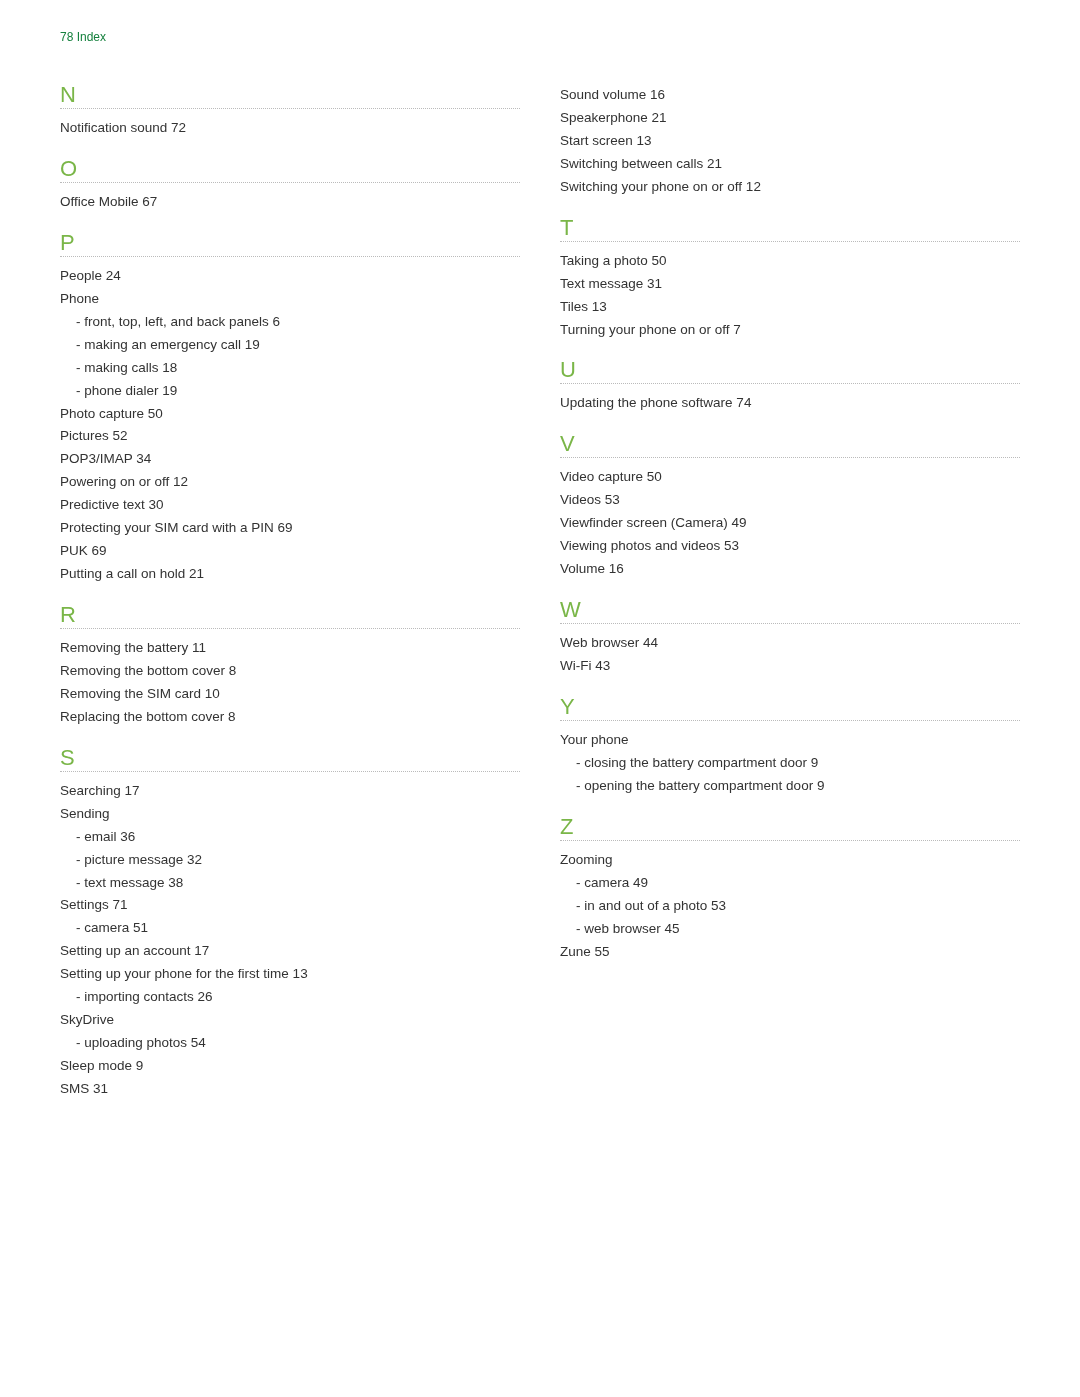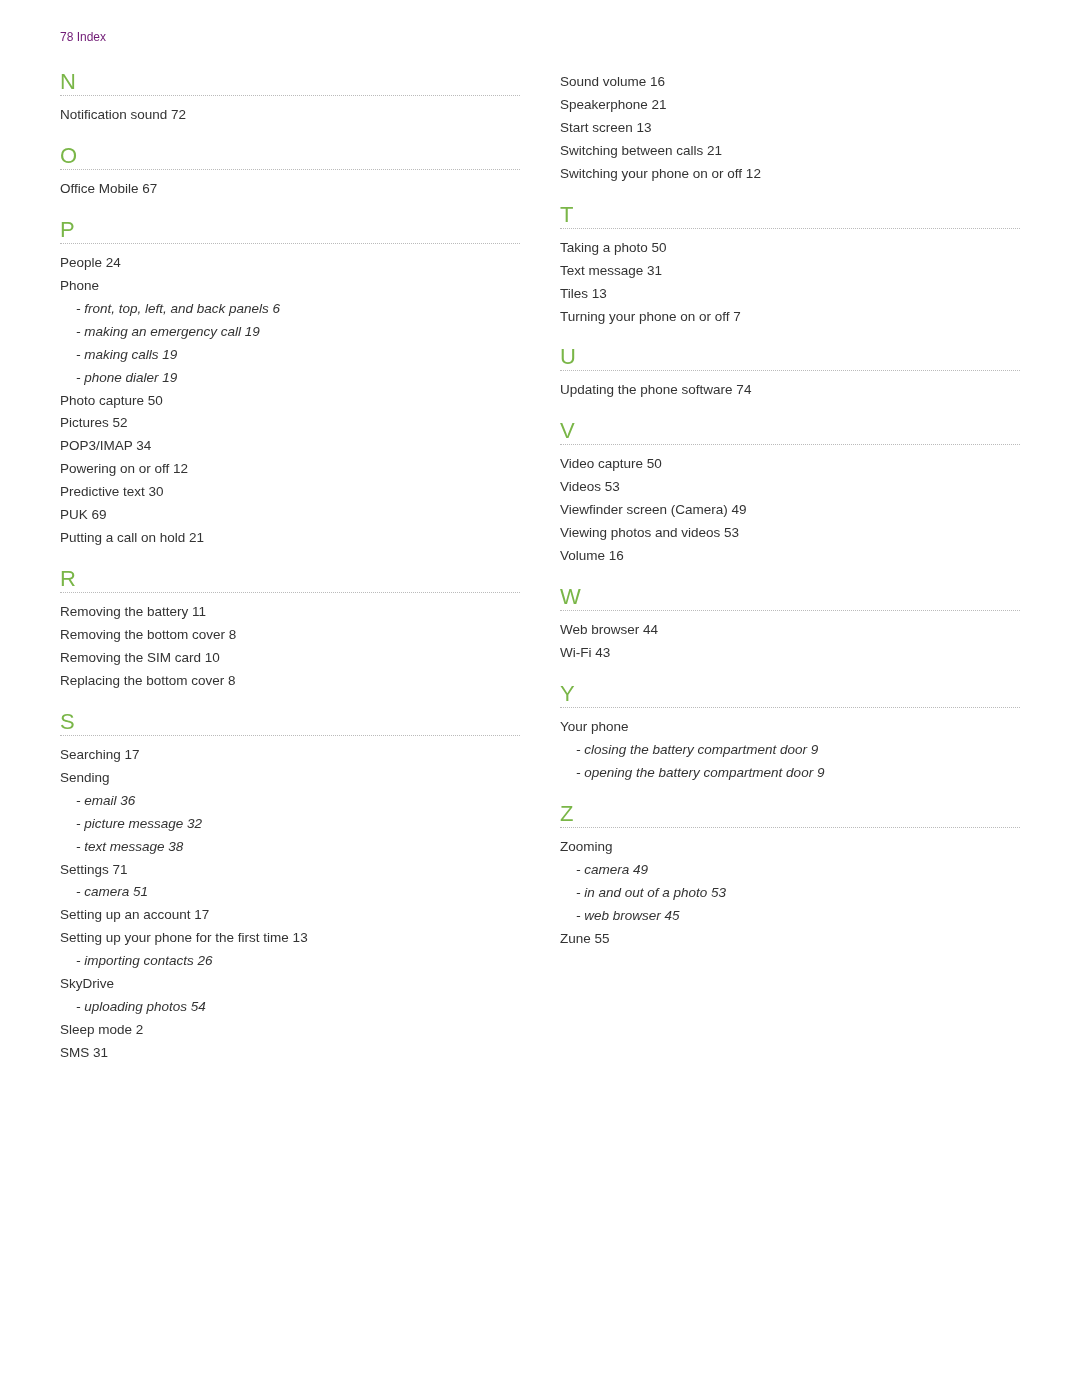--- a/index.html
+++ b/index.html
@@ -13,22 +13,22 @@
       font-size: 14px;
       color: #333333;
       width: 1080px;
       min-height: 1397px;
     }
     .page {
       padding: 30px 60px 40px 60px;
     }
     .page-header {
       font-size: 12px;
-      color: #701a75;
-      margin-bottom: 27px;
+      color: #15803d;
+      margin-bottom: 40px;
     }
     .two-col {
       display: flex;
       gap: 40px;
     }
     .col {
       flex: 1;
     }
     .section {
       margin-bottom: 18px;
@@ -45,21 +45,20 @@
       border-top: 1px dotted #bbb;
       margin-bottom: 8px;
     }
     .index-item {
       font-size: 13.5px;
       line-height: 1.7;
       color: #333;
     }
     .index-item.sub {
       padding-left: 16px;
-      font-style: italic;
     }
   </style>
 </head>
 <body>
 
 <div class="page">
   <div class="page-header">78    Index</div>
 
   <div class="two-col">
 
@@ -74,27 +73,28 @@
           <hr class="section-divider">
           <div class="index-item">Office Mobile  67</div>
         </div>
         <div class="section">
           <div class="section-letter">P</div>
           <hr class="section-divider">
           <div class="index-item">People  24</div>
           <div class="index-item">Phone</div>
           <div class="index-item sub">- front, top, left, and back panels  6</div>
           <div class="index-item sub">- making an emergency call  19</div>
-          <div class="index-item sub">- making calls  19</div>
+          <div class="index-item sub">- making calls  18</div>
           <div class="index-item sub">- phone dialer  19</div>
           <div class="index-item">Photo capture  50</div>
           <div class="index-item">Pictures  52</div>
           <div class="index-item">POP3/IMAP  34</div>
           <div class="index-item">Powering on or off  12</div>
           <div class="index-item">Predictive text  30</div>
+          <div class="index-item">Protecting your SIM card with a PIN  69</div>
           <div class="index-item">PUK  69</div>
           <div class="index-item">Putting a call on hold  21</div>
         </div>
         <div class="section">
           <div class="section-letter">R</div>
           <hr class="section-divider">
           <div class="index-item">Removing the battery  11</div>
           <div class="index-item">Removing the bottom cover  8</div>
           <div class="index-item">Removing the SIM card  10</div>
           <div class="index-item">Replacing the bottom cover  8</div>
@@ -107,21 +107,21 @@
           <div class="index-item sub">- email  36</div>
           <div class="index-item sub">- picture message  32</div>
           <div class="index-item sub">- text message  38</div>
           <div class="index-item">Settings  71</div>
           <div class="index-item sub">- camera  51</div>
           <div class="index-item">Setting up an account  17</div>
           <div class="index-item">Setting up your phone for the first time  13</div>
           <div class="index-item sub">- importing contacts  26</div>
           <div class="index-item">SkyDrive</div>
           <div class="index-item sub">- uploading photos  54</div>
-          <div class="index-item">Sleep mode  2</div>
+          <div class="index-item">Sleep mode  9</div>
           <div class="index-item">SMS  31</div>
         </div>
       </div>
 
     <div class="col" id="right-col">
         <div class="section">
           <div class="index-item">Sound volume  16</div>
           <div class="index-item">Speakerphone  21</div>
           <div class="index-item">Start screen  13</div>
           <div class="index-item">Switching between calls  21</div>

